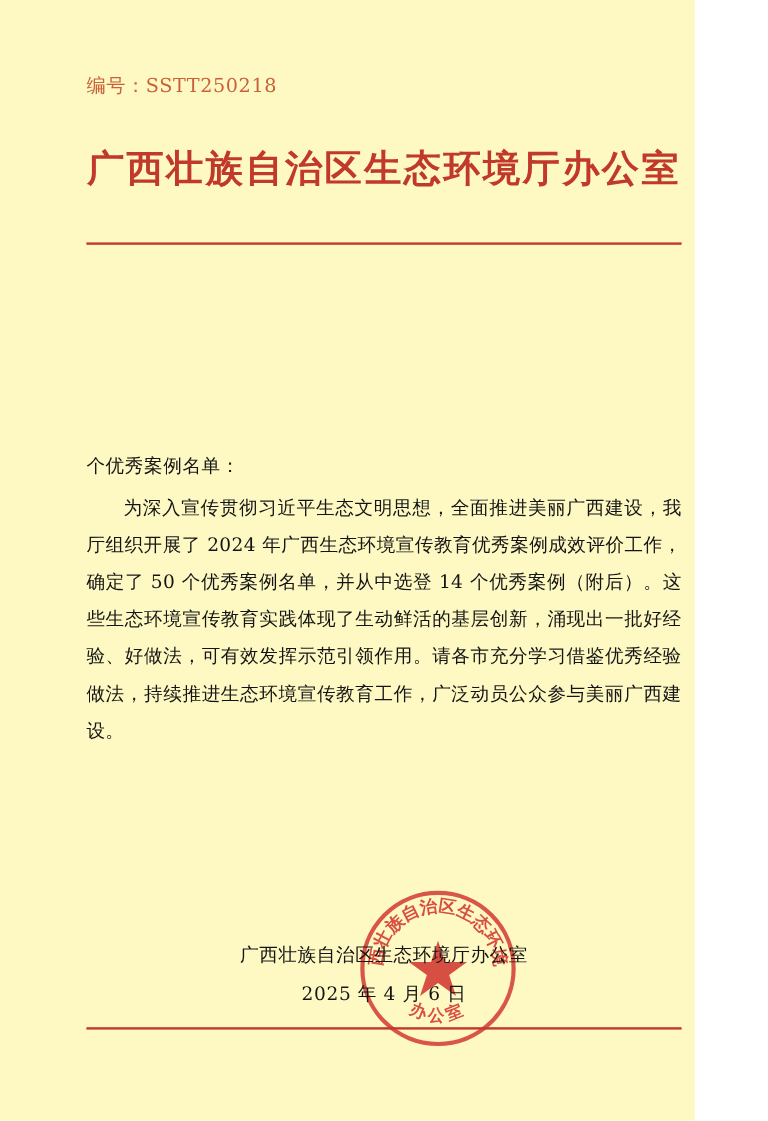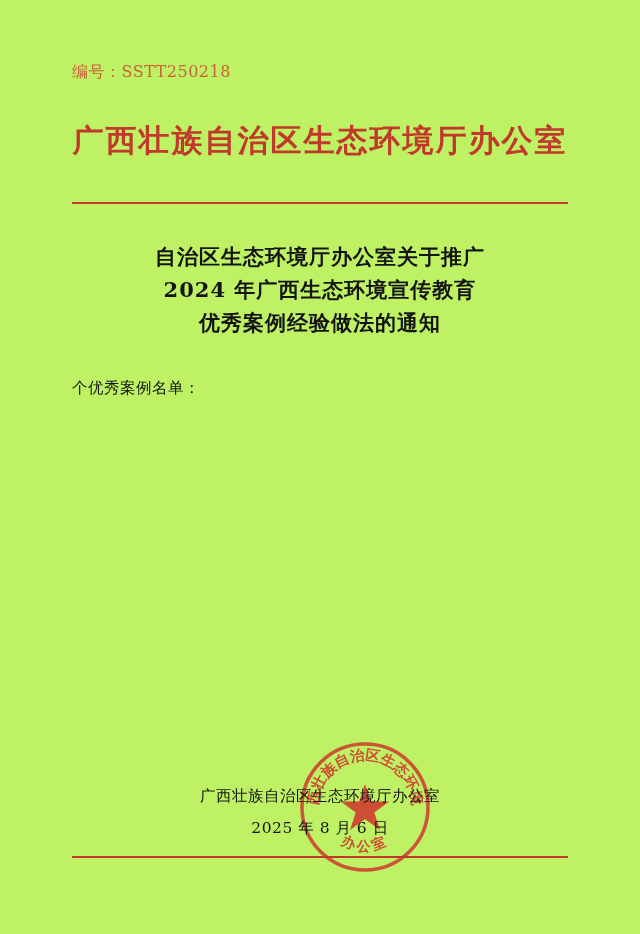--- a/index.html
+++ b/index.html
@@ -8,23 +8,23 @@
   }
   body {
     width: 640px;
     height: 934px;
     background: #ffffff;
     font-family: "DejaVu Serif", "Liberation Serif", serif;
     overflow: hidden;
   }
   .page {
     position: relative;
-    width: 640px;
+    width: 579px;
     height: 934px;
-    background: #bef264;
+    background: #fef9c3;
     box-sizing: border-box;
     padding: 0 72px;
   }
   .doc-number {
     position: absolute;
     top: 62px;
     left: 72px;
     font-size: 16px;
     color: #c8603a;
     letter-spacing: 0.5px;
@@ -149,44 +149,42 @@
 <body>
 
 <div class="page">
 
   <div class="doc-number">编号：SSTT250218</div>
 
   <div class="org-title">广西壮族自治区生态环境厅办公室</div>
 
   <div class="red-rule"></div>
 
-  <div class="doc-title">
-    <div>自治区生态环境厅办公室关于推广</div>
-    <div>2024 年广西生态环境宣传教育</div>
-    <div>优秀案例经验做法的通知</div>
-  </div>
 
   <div class="recipient">个优秀案例名单：</div>
 
+  <div class="body-text">
+    <p>为深入宣传贯彻习近平生态文明思想，全面推进美丽广西建设，我厅组织开展了 2024 年广西生态环境宣传教育优秀案例成效评价工作，确定了 50 个优秀案例名单，并从中选登 14 个优秀案例（附后）。这些生态环境宣传教育实践体现了生动鲜活的基层创新，涌现出一批好经验、好做法，可有效发挥示范引领作用。请各市充分学习借鉴优秀经验做法，持续推进生态环境宣传教育工作，广泛动员公众参与美丽广西建设。</p>
+  </div>
 
 
   <div class="seal">
     <svg width="138" height="138" viewBox="0 0 138 138" xmlns="http://www.w3.org/2000/svg">
       <circle cx="69" cy="69" r="63" fill="none" stroke="#d0312d" stroke-width="3.5" opacity="0.82"></circle>
       <path id="sealArcTop" d="M 69,69 m -47,0 a 47,47 0 1,1 94,0" fill="none" stroke="none"></path>
       <text font-family="DejaVu Serif, serif" font-size="14.5" fill="#d0312d" opacity="0.85" font-weight="bold">
         <textPath href="#sealArcTop" startOffset="50%" text-anchor="middle">广西壮族自治区生态环境厅</textPath>
       </text>
       <path id="sealArcBottom" d="M 69,69 m -40,18 a 44,44 0 0,0 80,0" fill="none" stroke="none"></path>
       <text font-family="DejaVu Serif, serif" font-size="14" fill="#d0312d" opacity="0.85" font-weight="bold" letter-spacing="3">
         <textPath href="#sealArcBottom" startOffset="50%" text-anchor="middle">办公室</textPath>
       </text>
       <polygon points="69,46 74.8,63.6 93.3,63.6 78.3,74.5 84,92.1 69,81.2 54,92.1 59.7,74.5 44.7,63.6 63.2,63.6" fill="#d0312d" opacity="0.85"></polygon>
     </svg>
   </div>
 
   <div class="signature">广西壮族自治区生态环境厅办公室</div>
 
-  <div class="sign-date">2025 年 8 月 6 日</div>
+  <div class="sign-date">2025 年 4 月 6 日</div>
 
   <div class="bottom-rule"></div>
 
 </div>
 
 </body></html>

